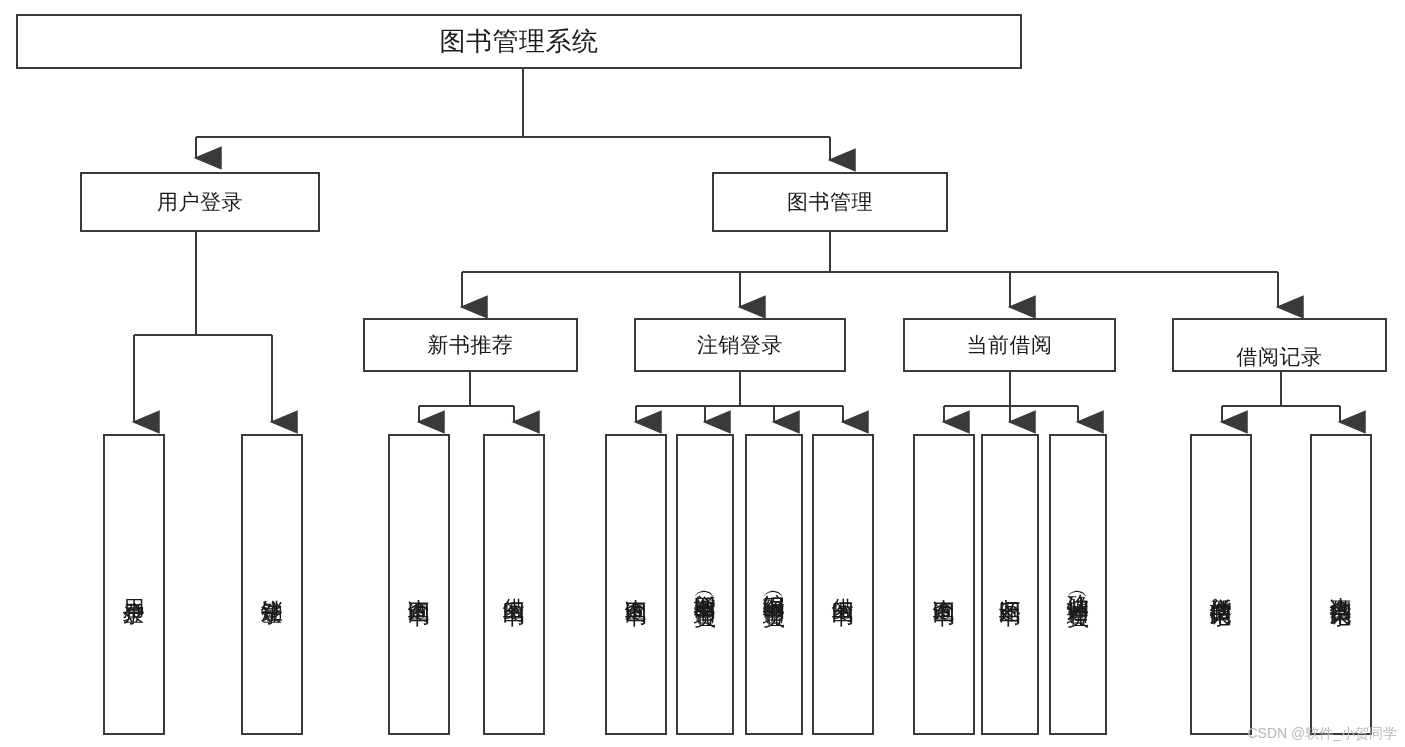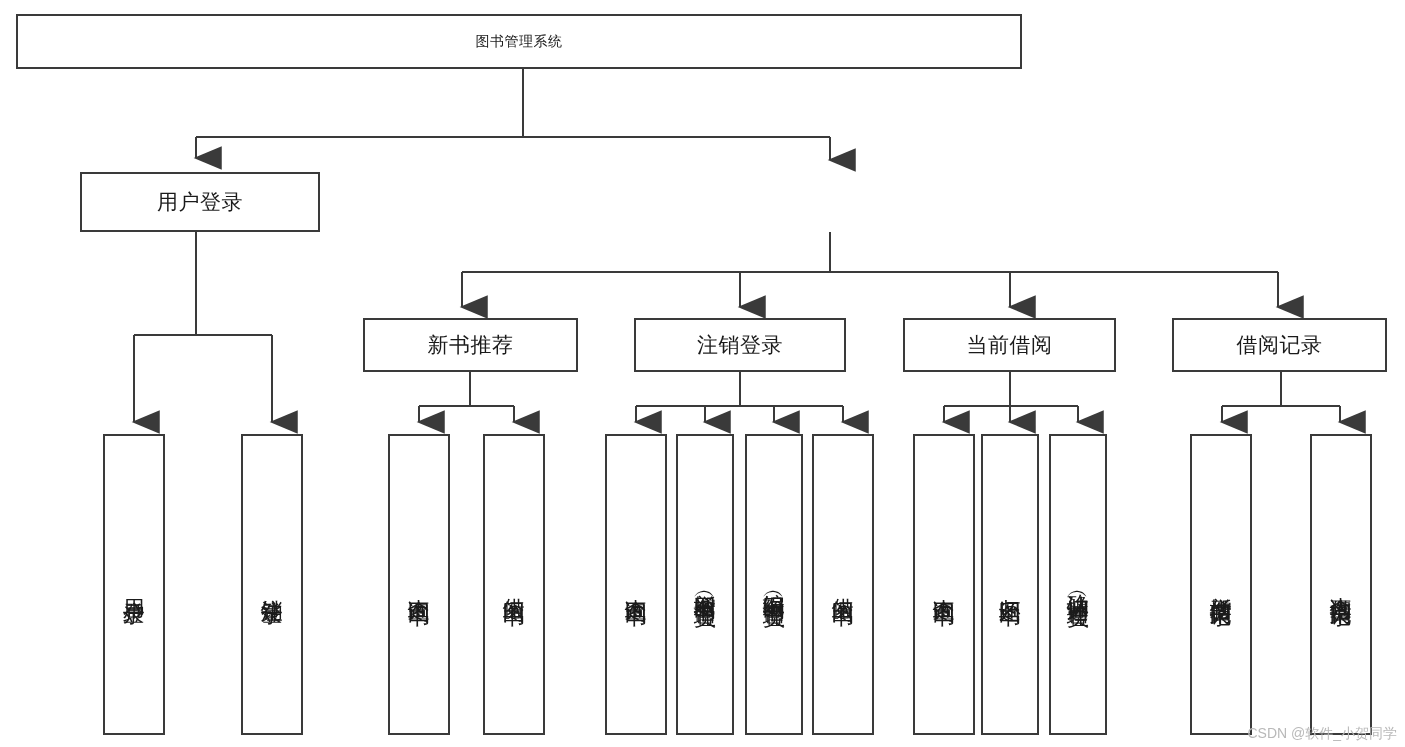--- a/index.html
+++ b/index.html
@@ -42,21 +42,21 @@
     text-align: center;
     line-height: 1.18;
     white-space: nowrap;
   }
   
   .node.horiz .node-label {
     font-size: 21px;
     letter-spacing: 0.5px;
   }
   .node.root .node-label {
-    font-size: 14px;
+    font-size: 26px;
   }
   
   .node.vert {
     align-items: center;
     justify-content: center;
     padding: 8px 0;
   }
   .node.vert .node-label {
     writing-mode: vertical-rl;
     text-orientation: upright;
@@ -134,31 +134,34 @@
     </g>
   </svg>
 
   <div class="node horiz root" style="left:16px; top:14px; width:1006px; height:55px;">
     <span class="node-label">图书管理系统</span>
   </div>
 
   <div class="node horiz" style="left:80px; top:172px; width:240px; height:60px;">
     <span class="node-label">用户登录</span>
   </div>
+  <div class="node horiz" style="left:712px; top:172px; width:236px; height:60px;">
+    <span class="node-label">图书管理</span>
+  </div>
 
   <div class="node horiz" style="left:363px; top:318px; width:215px; height:54px;font-family:Liberation Serif, serif;">
     <span class="node-label">新书推荐</span>
   </div>
   <div class="node horiz" style="left:634px; top:318px; width:212px; height:54px;">
     <span class="node-label">注销登录</span>
   </div>
   <div class="node horiz" style="left:903px; top:318px; width:213px; height:54px;">
     <span class="node-label">当前借阅</span>
   </div>
-  <div class="node horiz" style="left:1172px; top:318px; width:215px; height:54px;">
+  <div class="node horiz" style="left:1172px; top:318px; width:215px; height:54px;align-items:flex-end;">
     <span class="node-label">借阅记录</span>
   </div>
 
   <div class="node vert" style="left:103px; top:434px; width:62px; height:301px;">
     <span class="node-label">用户登录</span>
   </div>
   <div class="node vert" style="left:241px; top:434px; width:62px; height:301px;">
     <span class="node-label">注销登录</span>
   </div>
 

